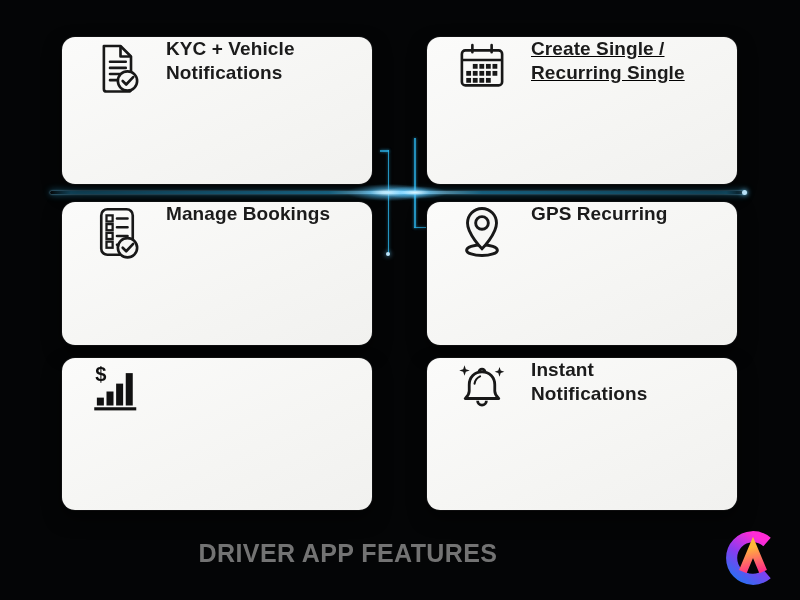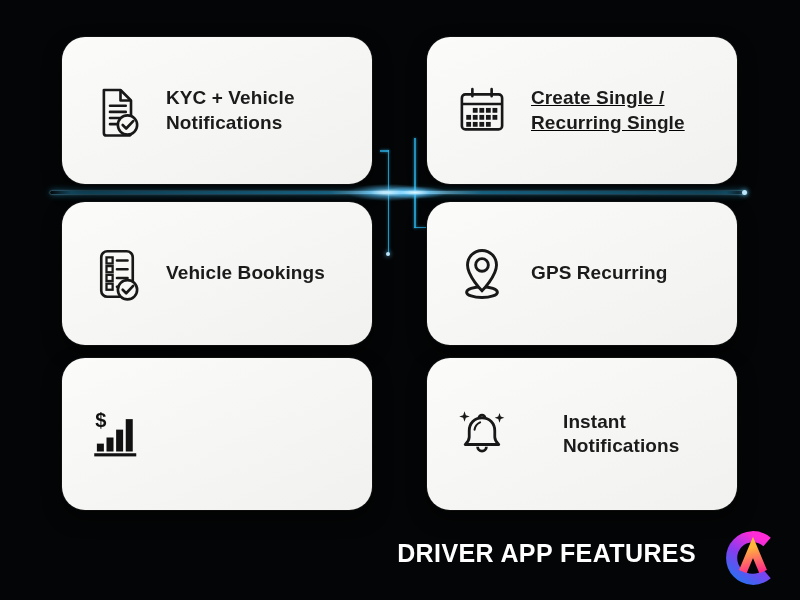--- a/index.html
+++ b/index.html
@@ -7,31 +7,31 @@
     width:800px;height:600px;position:relative;overflow:hidden;
     background:#040506;
     font-family:"Liberation Sans","DejaVu Sans",sans-serif;
   }
   .stage{position:absolute;inset:0;}
 
   
   .card{
     position:absolute;
     background:linear-gradient(155deg,#fbfbfa 0%,#f5f5f3 60%,#f1f1ef 100%);
-    border-radius:23px;
+    border-radius:13px;
     box-shadow:0 0 0 1px rgba(255,255,255,0.05),0 8px 18px rgba(0,0,0,0.55);
-    display:flex;align-items:center;
+    display:flex;
     padding-left:26px;box-sizing:border-box;
   }
   .c0{left:62px;top:37px;width:310px;height:147px;}
   .c1{left:427px;top:37px;width:310px;height:147px;text-decoration:underline;}
   .c2{left:62px;top:202px;width:310px;height:143px;}
   .c3{left:427px;top:202px;width:310px;height:143px;}
   .c4{left:62px;top:358px;width:310px;height:152px;}
-  .c5{left:427px;top:358px;width:310px;height:152px;gap:32px;}
+  .c5{left:427px;top:358px;width:310px;height:152px;}
 
   .card .icon{
     width:58px;height:60px;flex:0 0 58px;
     display:flex;align-items:center;justify-content:center;
     margin-right:20px;color:#181818;
   }
   .card .label{
     font-size:19px;font-weight:700;color:#1b1b1b;
     line-height:1.28;letter-spacing:.1px;
   }
@@ -56,22 +56,22 @@
   .trace-a-v{left:387.5px;top:150px;width:1.5px;height:104px;}
   .trace-b-v{left:414px;top:138px;width:1.5px;height:90px;}
   .trace-b-h{left:414px;top:226.5px;width:12px;height:1.5px;}
   .dot{position:absolute;border-radius:50%;background:#bfe9ff;
     box-shadow:0 0 5px rgba(120,210,255,.95);}
   .dot-a{left:386px;top:252px;width:4px;height:4px;}
   .dot-end{left:742px;top:190px;width:5px;height:5px;}
 
   
   .title{
-    position:absolute;left:0;top:539px;width:696px;text-align:right;
-    font-size:25px;font-weight:800;color:#ffffff;letter-spacing:.4px;
+    position:absolute;left:0;top:539px;width:696px;text-align:center;
+    font-size:25px;font-weight:800;color:#737373;letter-spacing:.4px;
   }
   .logo{position:absolute;left:722px;top:527px;width:62px;height:62px;}
 </style>
 </head>
 <body>
 
 <div class="stage">
 
   <div class="trace trace-a-h"></div>
   <div class="trace trace-a-v"></div>
@@ -137,21 +137,21 @@
             <rect x="20" y="23" width="7" height="7"></rect>
           <rect x="20" y="33" width="7" height="7"></rect>
             <rect x="20" y="43" width="7" height="7"></rect>
         </g>
         <path d="M32 16.5 H44 M32 26.5 H44 M32 36.5 H44 M32 46.5 H40" stroke-linecap="round"></path>
         <circle cx="44" cy="50" r="11" fill="#f7f7f5"></circle>
         <path d="M38.5 50 l4 4 l8 -8.5" stroke-linecap="round" stroke-linejoin="round"></path>
       </svg>
     </span>
     <span class="label">
-      <div>Vehicle Bookings</div>
+      <div>Manage Bookings</div>
     </span>
   </div>
 
   <div class="card c3">
     <span class="icon">
       <svg width="58" height="60" viewBox="0 0 64 64" fill="none" stroke="#181818" stroke-width="3.2">
         <ellipse cx="32" cy="52" rx="17" ry="6"></ellipse>
         <path d="M32 6 C23 6 16 13.2 16 22.2 C16 34.5 32 50.5 32 50.5 C32 50.5 48 34.5 48 22.2 C48 13.2 41 6 32 6 Z" fill="#f7f7f5"></path>
         <circle cx="32" cy="22" r="7"></circle>
       </svg>

